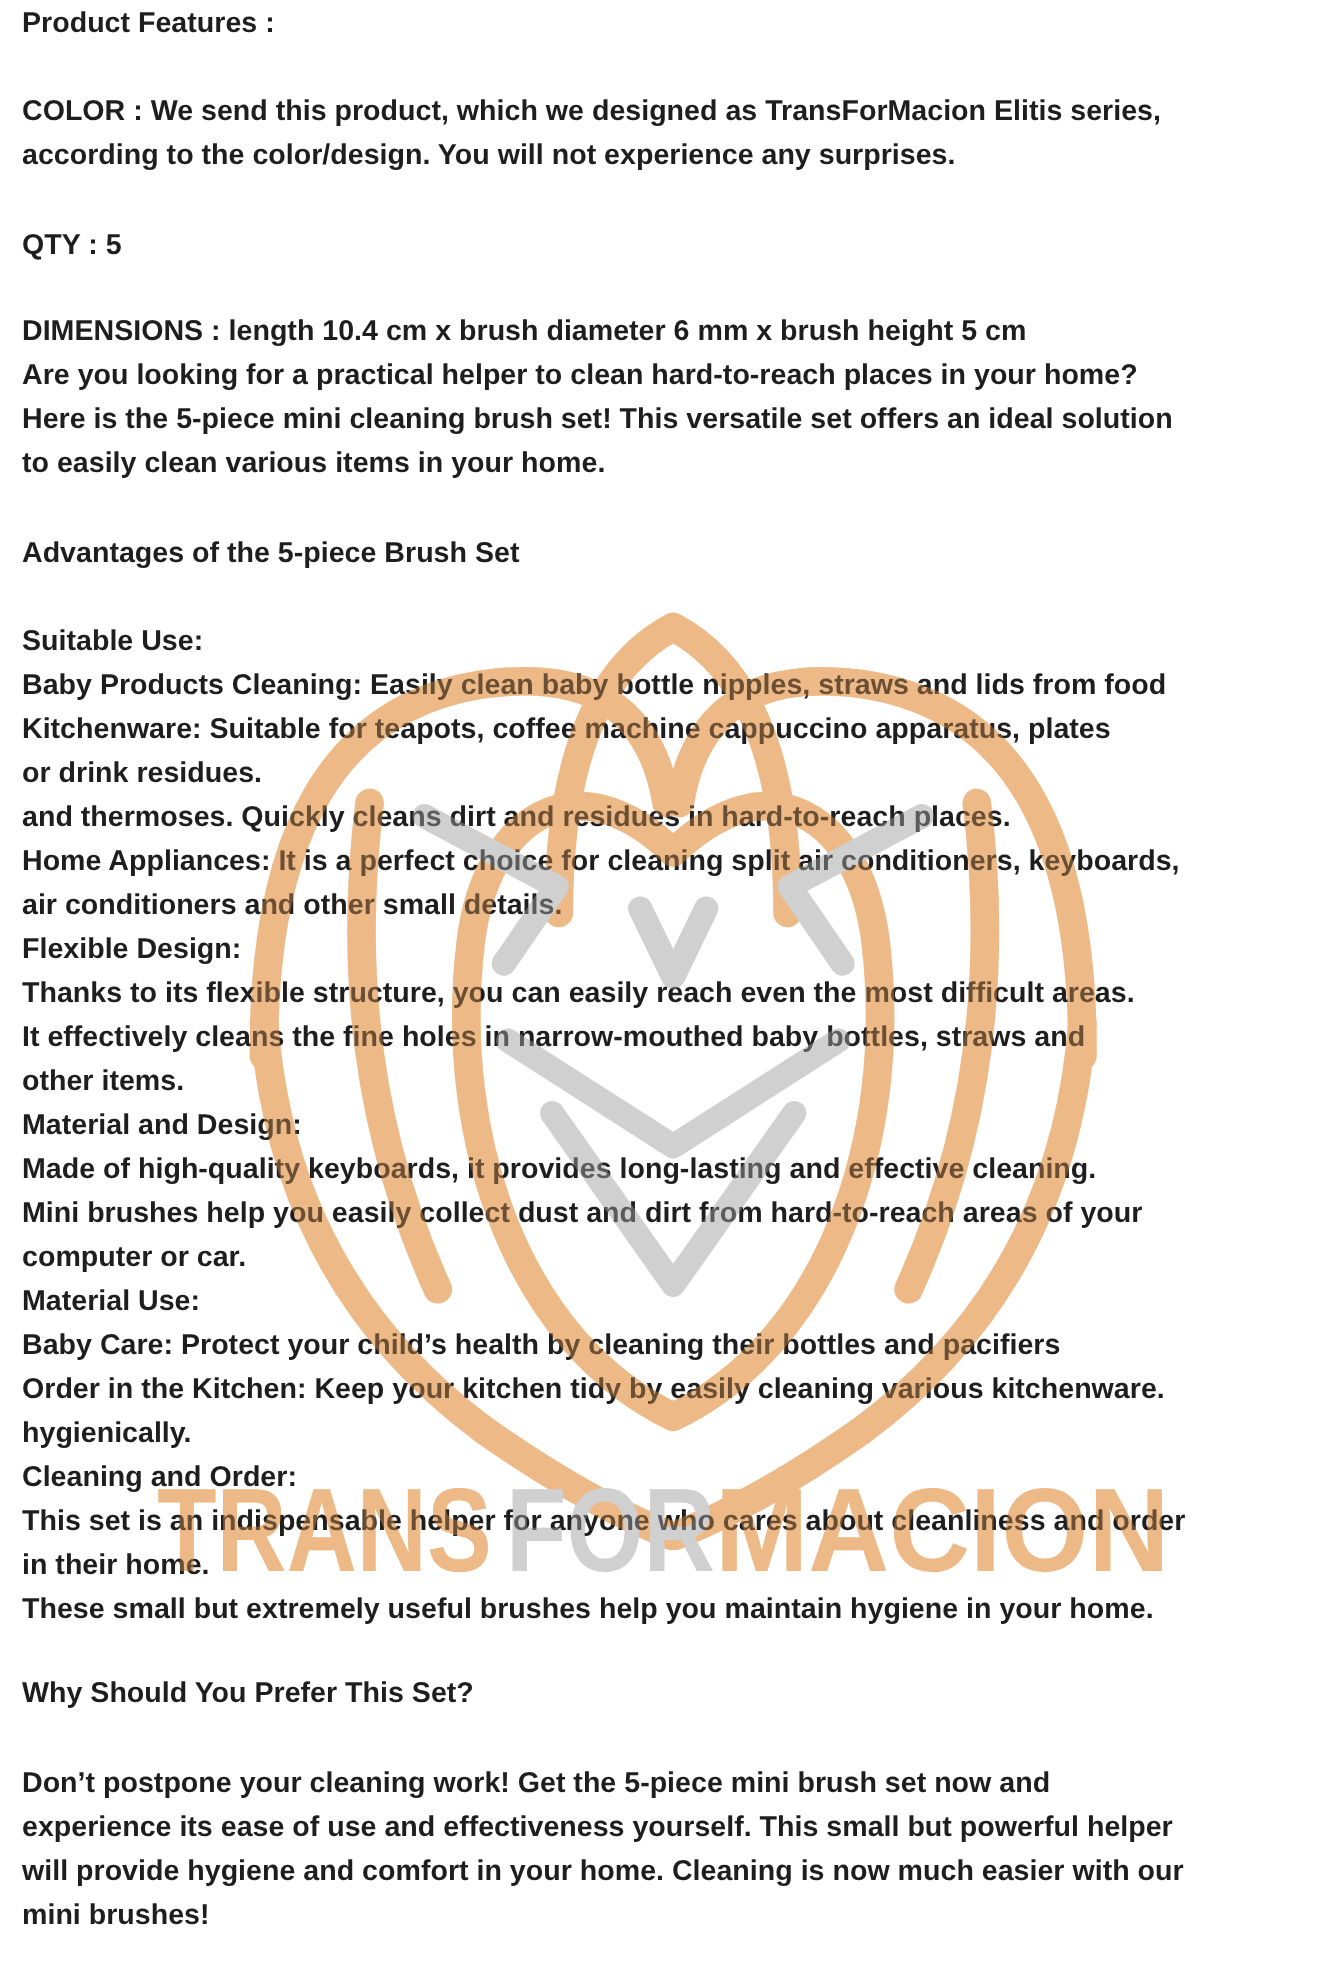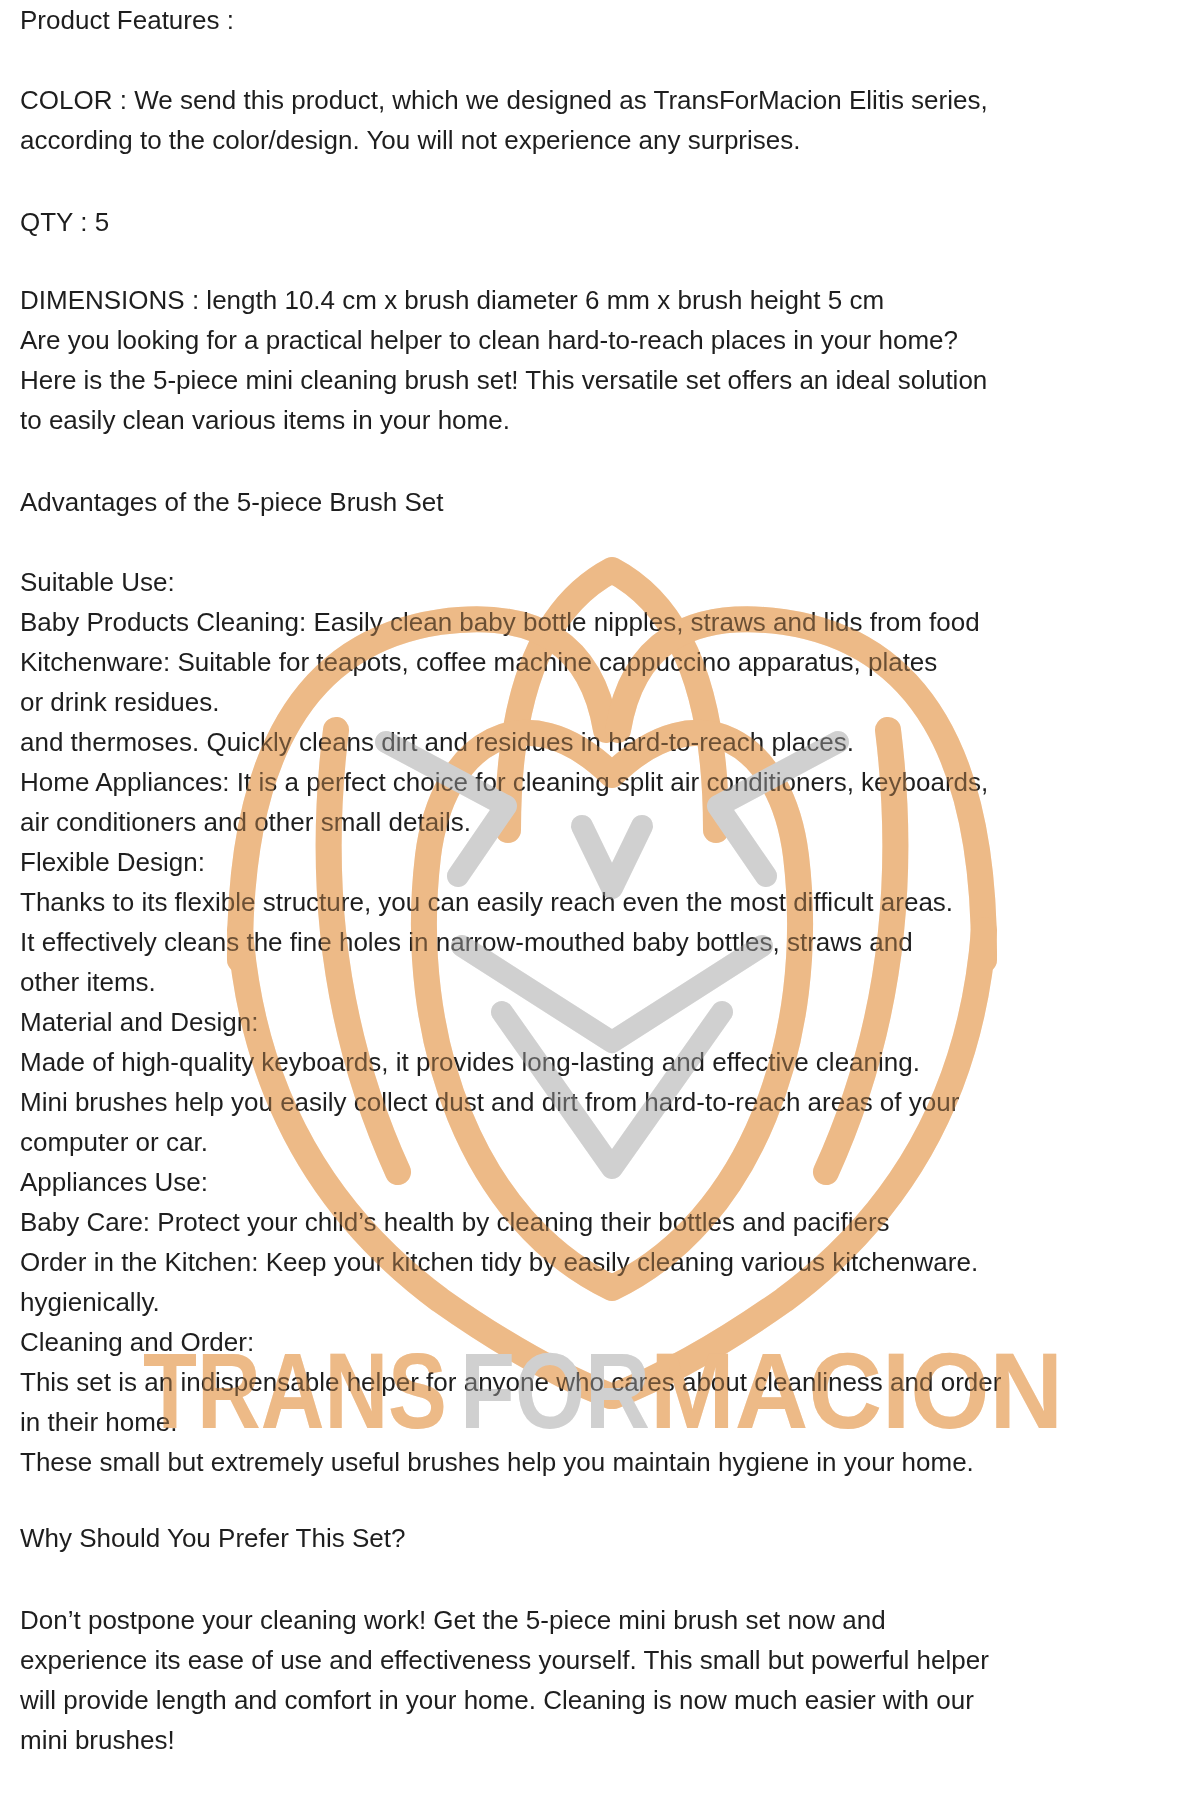--- a/index.html
+++ b/index.html
@@ -4,21 +4,21 @@
 <style>
   html,body{margin:0;padding:0;background:#ffffff;}
   body{width:1200px;height:1800px;position:relative;overflow:hidden;
        font-family:"Liberation Sans","DejaVu Sans",sans-serif;}
   .page{position:absolute;inset:0;width:1200px;height:1800px;background:#ffffff;}
   .wm{position:absolute;inset:0;width:1200px;height:1800px;pointer-events:none;}
   .wm-under{z-index:0;}
   .wm-over{z-index:2;opacity:0.38;}
   .textlayer{position:absolute;inset:0;z-index:1;}
   .para{position:absolute;left:20px;right:0;}
-  .ln{font-size:26px;font-weight:400;line-height:40px;color:#1E1E1E;
+  .ln{font-size:26px;font-weight:700;line-height:40px;color:#1E1E1E;
       white-space:nowrap;letter-spacing:0px;}
   
   .wm-under .mane{stroke:#F2CBA4;}
   .wm-under .face{stroke:#DCDCDC;}
   .wm-under .brand-orange{fill:#F2CBA4;}
   .wm-under .brand-gray{fill:#DCDCDC;}
   .wm-over .mane{stroke:#E79F59;}
   .wm-over .face{stroke:#BFBFBF;}
   .wm-over .brand-orange{fill:#E79F59;}
   .wm-over .brand-gray{fill:#BFBFBF;}
@@ -93,38 +93,38 @@
       <div class="ln">Home Appliances: It is a perfect choice for cleaning split air conditioners, keyboards,</div>
       <div class="ln">air conditioners and other small details.</div>
       <div class="ln">Flexible Design:</div>
       <div class="ln">Thanks to its flexible structure, you can easily reach even the most difficult areas.</div>
       <div class="ln">It effectively cleans the fine holes in narrow-mouthed baby bottles, straws and</div>
       <div class="ln">other items.</div>
       <div class="ln">Material and Design:</div>
       <div class="ln">Made of high-quality keyboards, it provides long-lasting and effective cleaning.</div>
       <div class="ln">Mini brushes help you easily collect dust and dirt from hard-to-reach areas of your</div>
       <div class="ln">computer or car.</div>
-      <div class="ln">Appliances Use:</div>
+      <div class="ln">Material Use:</div>
       <div class="ln">Baby Care: Protect your child’s health by cleaning their bottles and pacifiers</div>
       <div class="ln">Order in the Kitchen: Keep your kitchen tidy by easily cleaning various kitchenware.</div>
       <div class="ln">hygienically.</div>
       <div class="ln">Cleaning and Order:</div>
       <div class="ln">This set is an indispensable helper for anyone who cares about cleanliness and order</div>
       <div class="ln">in their home.</div>
       <div class="ln">These small but extremely useful brushes help you maintain hygiene in your home.</div>
     </section>
 
     <section class="para" style="top:1518px">
       <div class="ln">Why Should You Prefer This Set?</div>
     </section>
 
     <section class="para" style="top:1600px">
       <div class="ln">Don’t postpone your cleaning work! Get the 5-piece mini brush set now and</div>
       <div class="ln">experience its ease of use and effectiveness yourself. This small but powerful helper</div>
-      <div class="ln">will provide length and comfort in your home. Cleaning is now much easier with our</div>
+      <div class="ln">will provide hygiene and comfort in your home. Cleaning is now much easier with our</div>
       <div class="ln">mini brushes!</div>
     </section>
 
   </div>
 
   <svg class="wm wm-over" viewBox="0 0 1200 1800" aria-hidden="true">
     <g>
       <path class="mane" d="M 508 830 Q 508 625 612 570 Q 716 625 716 830"></path>
       <path class="mane" d="M 240 960 Q 238 652 440 622 Q 585 602 606 730"></path>
       <path class="mane" d="M 984 960 Q 986 652 784 622 Q 639 602 618 730"></path>

